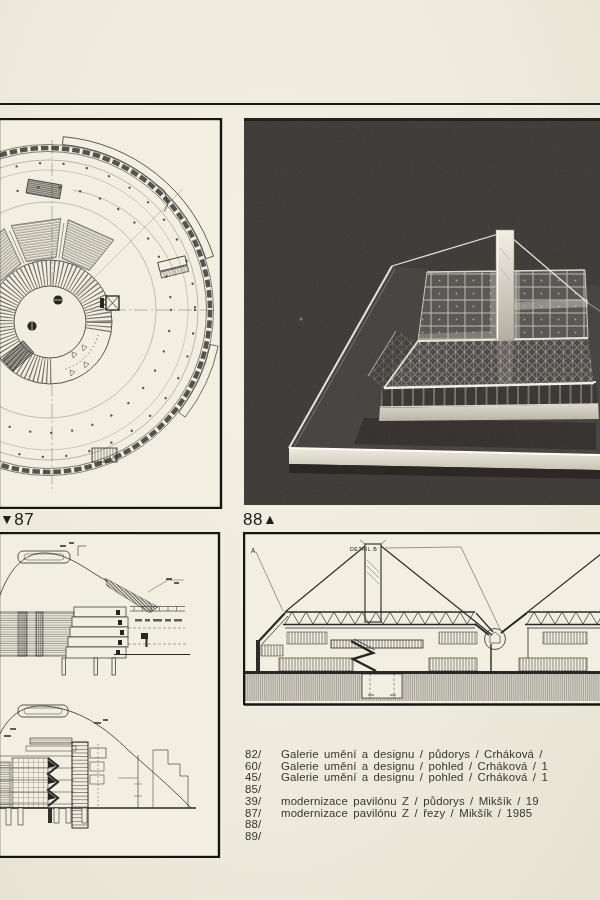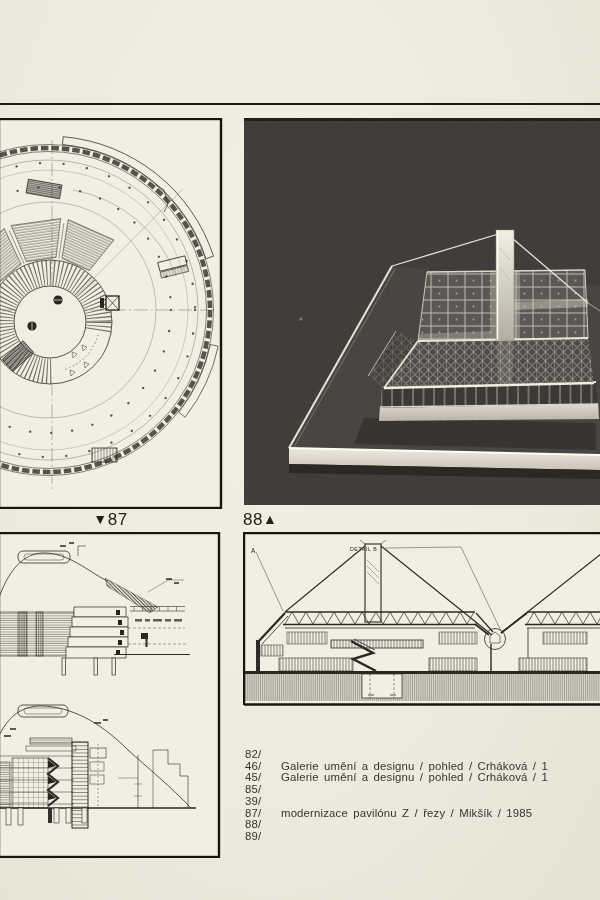--- a/index.html
+++ b/index.html
@@ -6,21 +6,21 @@
   body{width:600px;height:900px;overflow:hidden;
        font-family:"Liberation Sans",sans-serif;
        background:#e7e3d5;}
   .page{position:relative;width:600px;height:900px;overflow:hidden;
         background:radial-gradient(ellipse at 45% 35%, #f3efe2 0%, #eeeadd 55%, #e5e1d3 100%);}
   .top-rule{position:absolute;left:0;top:103px;width:600px;height:2px;background:#1c1a17;}
   .panel{position:absolute;}
   .panel svg{display:block;}
   .ref-label{position:absolute;top:510px;font-size:17px;color:#23201c;
              letter-spacing:.5px;white-space:nowrap;}
-  .ref-left{left:0;width:221px;text-align:center;}
+  .ref-left{left:0;width:221px;text-align:left;}
   .ref-right{left:243px;}
   .ref-label .tri{font-size:14px;position:relative;top:-1px;}
   .captions{position:absolute;left:245px;top:749px;width:356px;overflow:hidden;
             font-size:11.4px;line-height:11.7px;color:#38352f;
             letter-spacing:.15px;word-spacing:2px;}
   .cap-row{display:grid;grid-template-columns:36px 1fr;white-space:nowrap;}
   .cap-num{}
   .cap-text{overflow:hidden;}
 </style>
 </head>
@@ -411,34 +411,36 @@
       </g>
       <text x="8" y="21" font-size="6.5" fill="#2b2824" font-family="Liberation Sans, sans-serif">A</text>
       <text x="107" y="19" font-size="5.2" letter-spacing="0.6" fill="#2b2824" font-family="Liberation Sans, sans-serif">DETAIL B</text>
       <path d="M 1,173 L 1,1 L 360,1 M 1,172.5 L 360,172.5" fill="none" stroke="#17150f" stroke-width="2.4"></path>
     </svg>
   </div>
 
   <div class="captions">
     <div class="cap-row">
         <span class="cap-num">82/</span>
-      </div>
-    <div class="cap-row">
-        <span class="cap-num">46/</span>
+        <span class="cap-text">Galerie umění a designu / půdorys / Crháková /</span>
+      </div>
+    <div class="cap-row">
+        <span class="cap-num">60/</span>
         <span class="cap-text">Galerie umění a designu / pohled / Crháková / 1</span>
       </div>
     <div class="cap-row">
         <span class="cap-num">45/</span>
         <span class="cap-text">Galerie umění a designu / pohled / Crháková / 1</span>
       </div>
     <div class="cap-row">
         <span class="cap-num">85/</span>
       </div>
     <div class="cap-row">
         <span class="cap-num">39/</span>
+        <span class="cap-text">modernizace pavilónu Z / půdorys / Mikšík / 19</span>
       </div>
     <div class="cap-row">
         <span class="cap-num">87/</span>
         <span class="cap-text">modernizace pavilónu Z / řezy / Mikšík / 1985</span>
       </div>
     <div class="cap-row">
         <span class="cap-num">88/</span>
       </div>
     <div class="cap-row">
         <span class="cap-num">89/</span>

